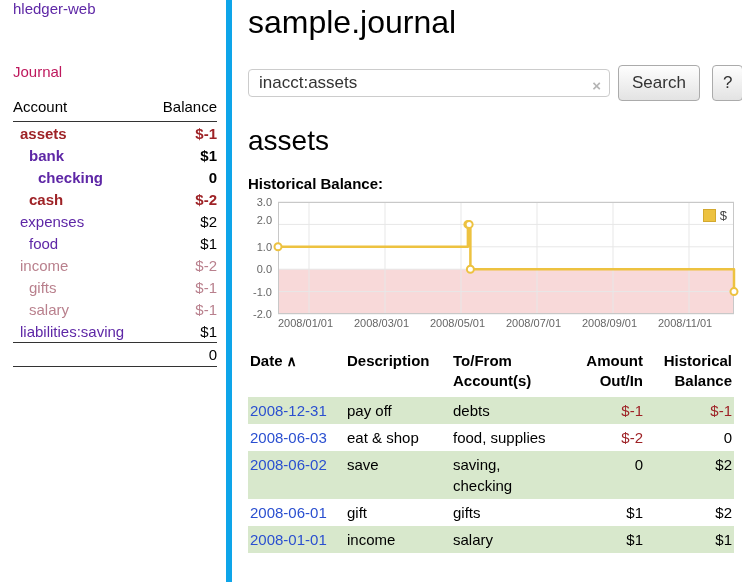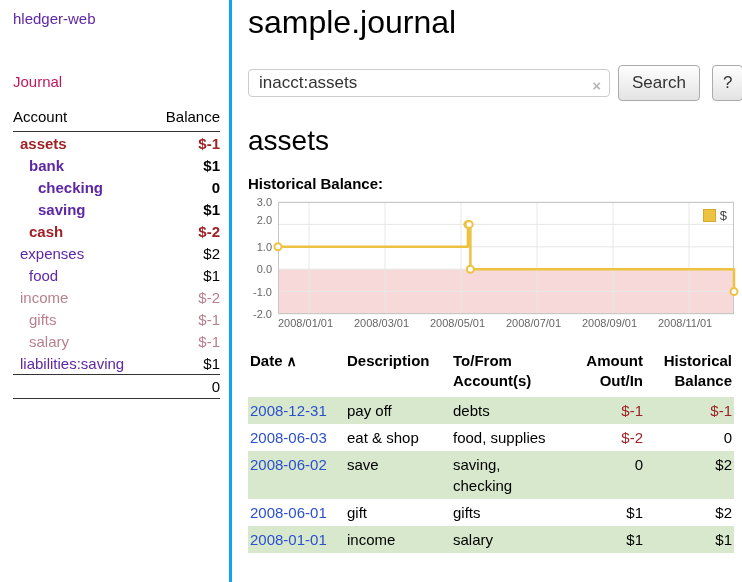--- a/index.html
+++ b/index.html
@@ -6,22 +6,22 @@
   html,body { margin:0; padding:0; background:#fff; }
   body {
     width:742px; height:582px; overflow:hidden;
     font-family:"Liberation Sans", sans-serif; color:#000;
   }
   .page { display:flex; width:742px; height:582px; }
 
   
   .sidebar {
     width:232px; min-width:232px; height:100%;
-    border-right:3px solid #0ea5e9;
-    padding:10px 9px 0 13px;
+    border-right:6px solid #0ea5e9;
+    padding:0 9px 0 13px;
   }
   .brand { display:block; color:#5e27a6; font-size:15px; text-decoration:none; margin-bottom:46px; cursor:pointer; }
   .nav-journal { display:block; color:#be185d; font-size:15px; text-decoration:none; margin-bottom:14px; cursor:pointer; }
   table.accounts { width:100%; border-collapse:collapse; font-size:15px; }
   table.accounts th { font-weight:400; text-align:left; padding:4px 0 6px 0; border-bottom:1px solid #333; }
   table.accounts th.bal-h { text-align:right; }
   table.accounts td { padding:2.5px 0; }
   table.accounts td.bal { text-align:right; }
   .accounts a { text-decoration:none; cursor:pointer; }
   .accounts a.pur { color:#5e27a6; }
@@ -99,24 +99,20 @@
           <td class="acct"><a class="neg">assets</a></td>
           <td class="bal neg">$-1</td>
         </tr>
         <tr class="lvl1 b">
           <td class="acct"><a class="pur">bank</a></td>
           <td class="bal">$1</td>
         </tr>
         <tr class="lvl2 b">
           <td class="acct"><a class="pur">checking</a></td>
           <td class="bal">0</td>
-        </tr>
-        <tr class="lvl2 b">
-          <td class="acct"><a class="pur">saving</a></td>
-          <td class="bal">$1</td>
         </tr>
         <tr class="lvl1 b">
           <td class="acct"><a class="neg">cash</a></td>
           <td class="bal neg">$-2</td>
         </tr>
         <tr class="lvl0">
           <td class="acct"><a class="pur">expenses</a></td>
           <td class="bal">$2</td>
         </tr>
         <tr class="lvl1">

